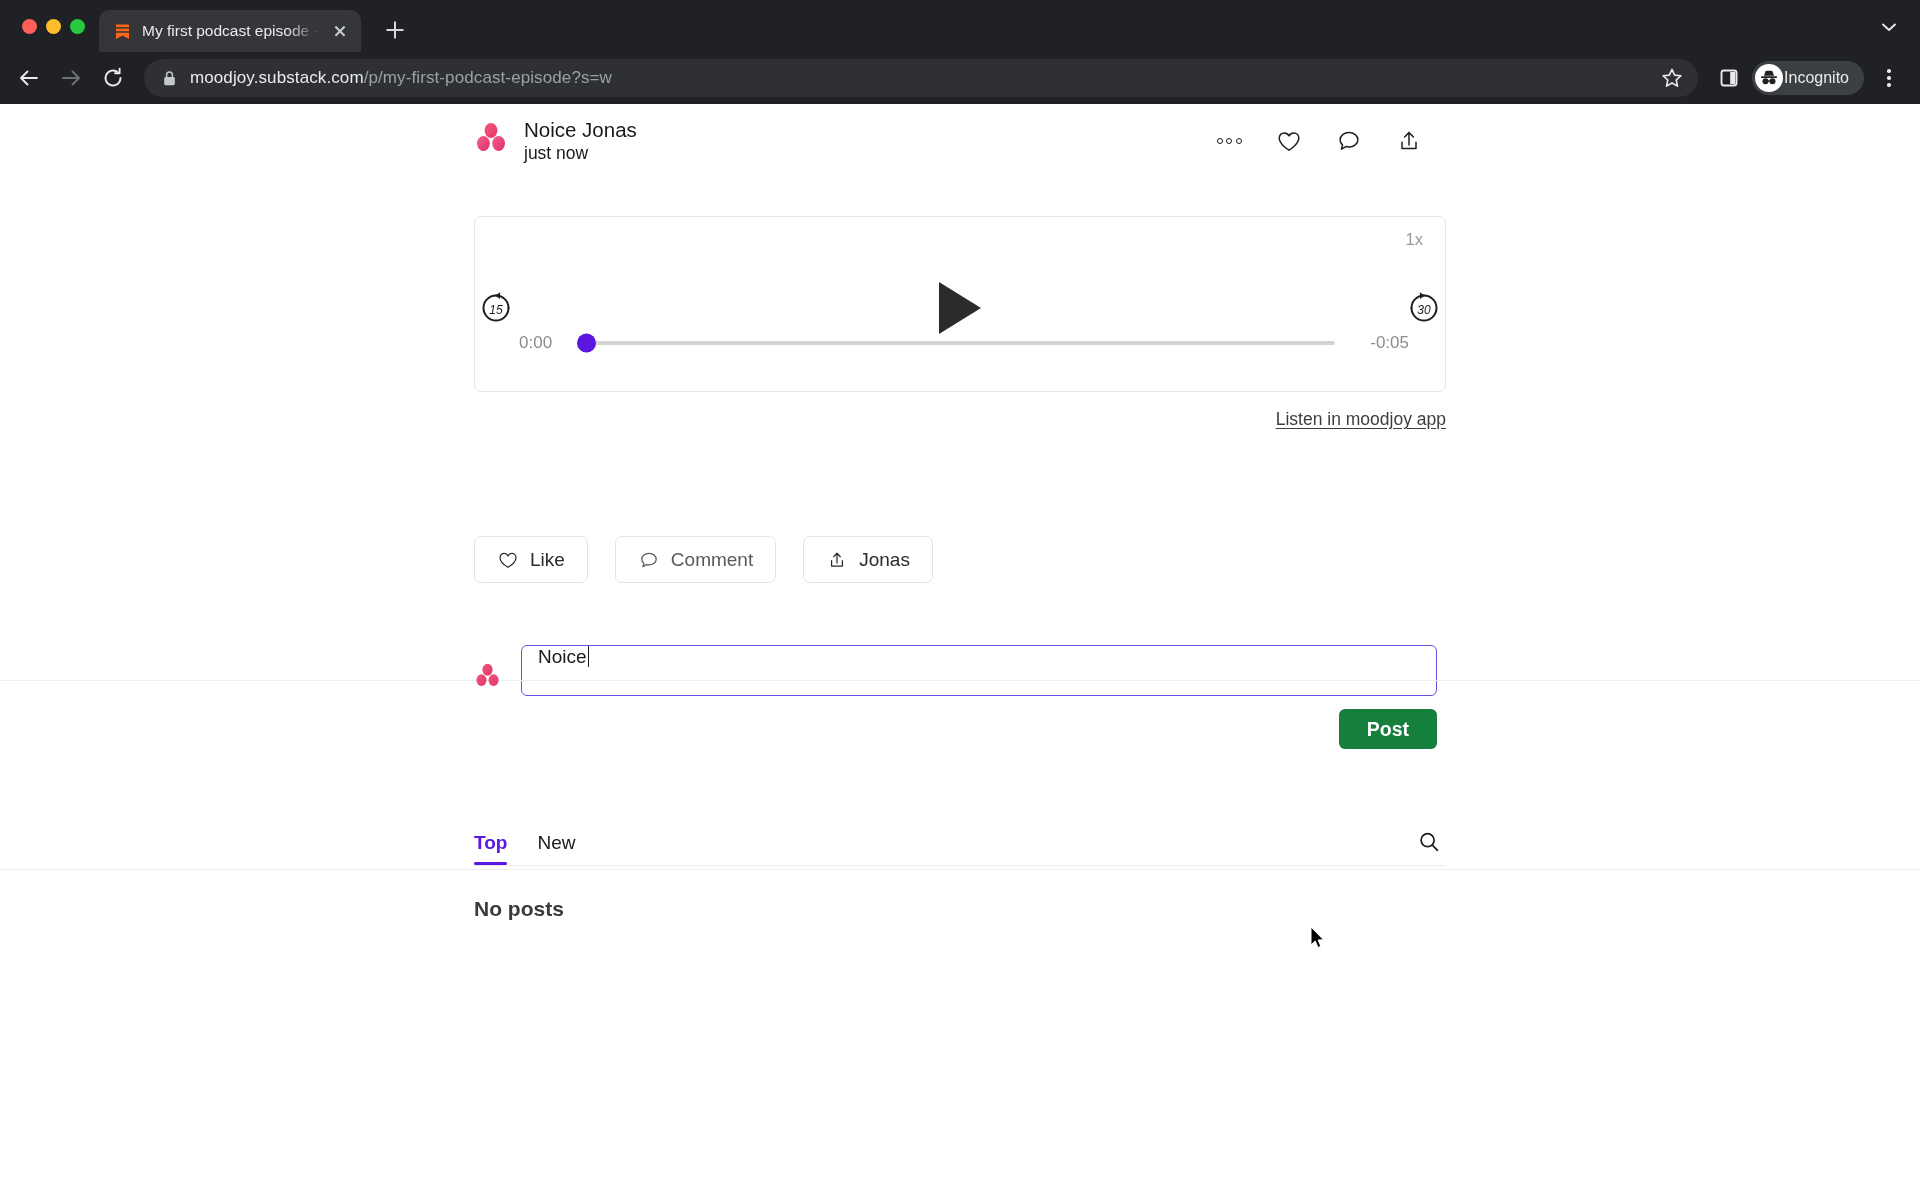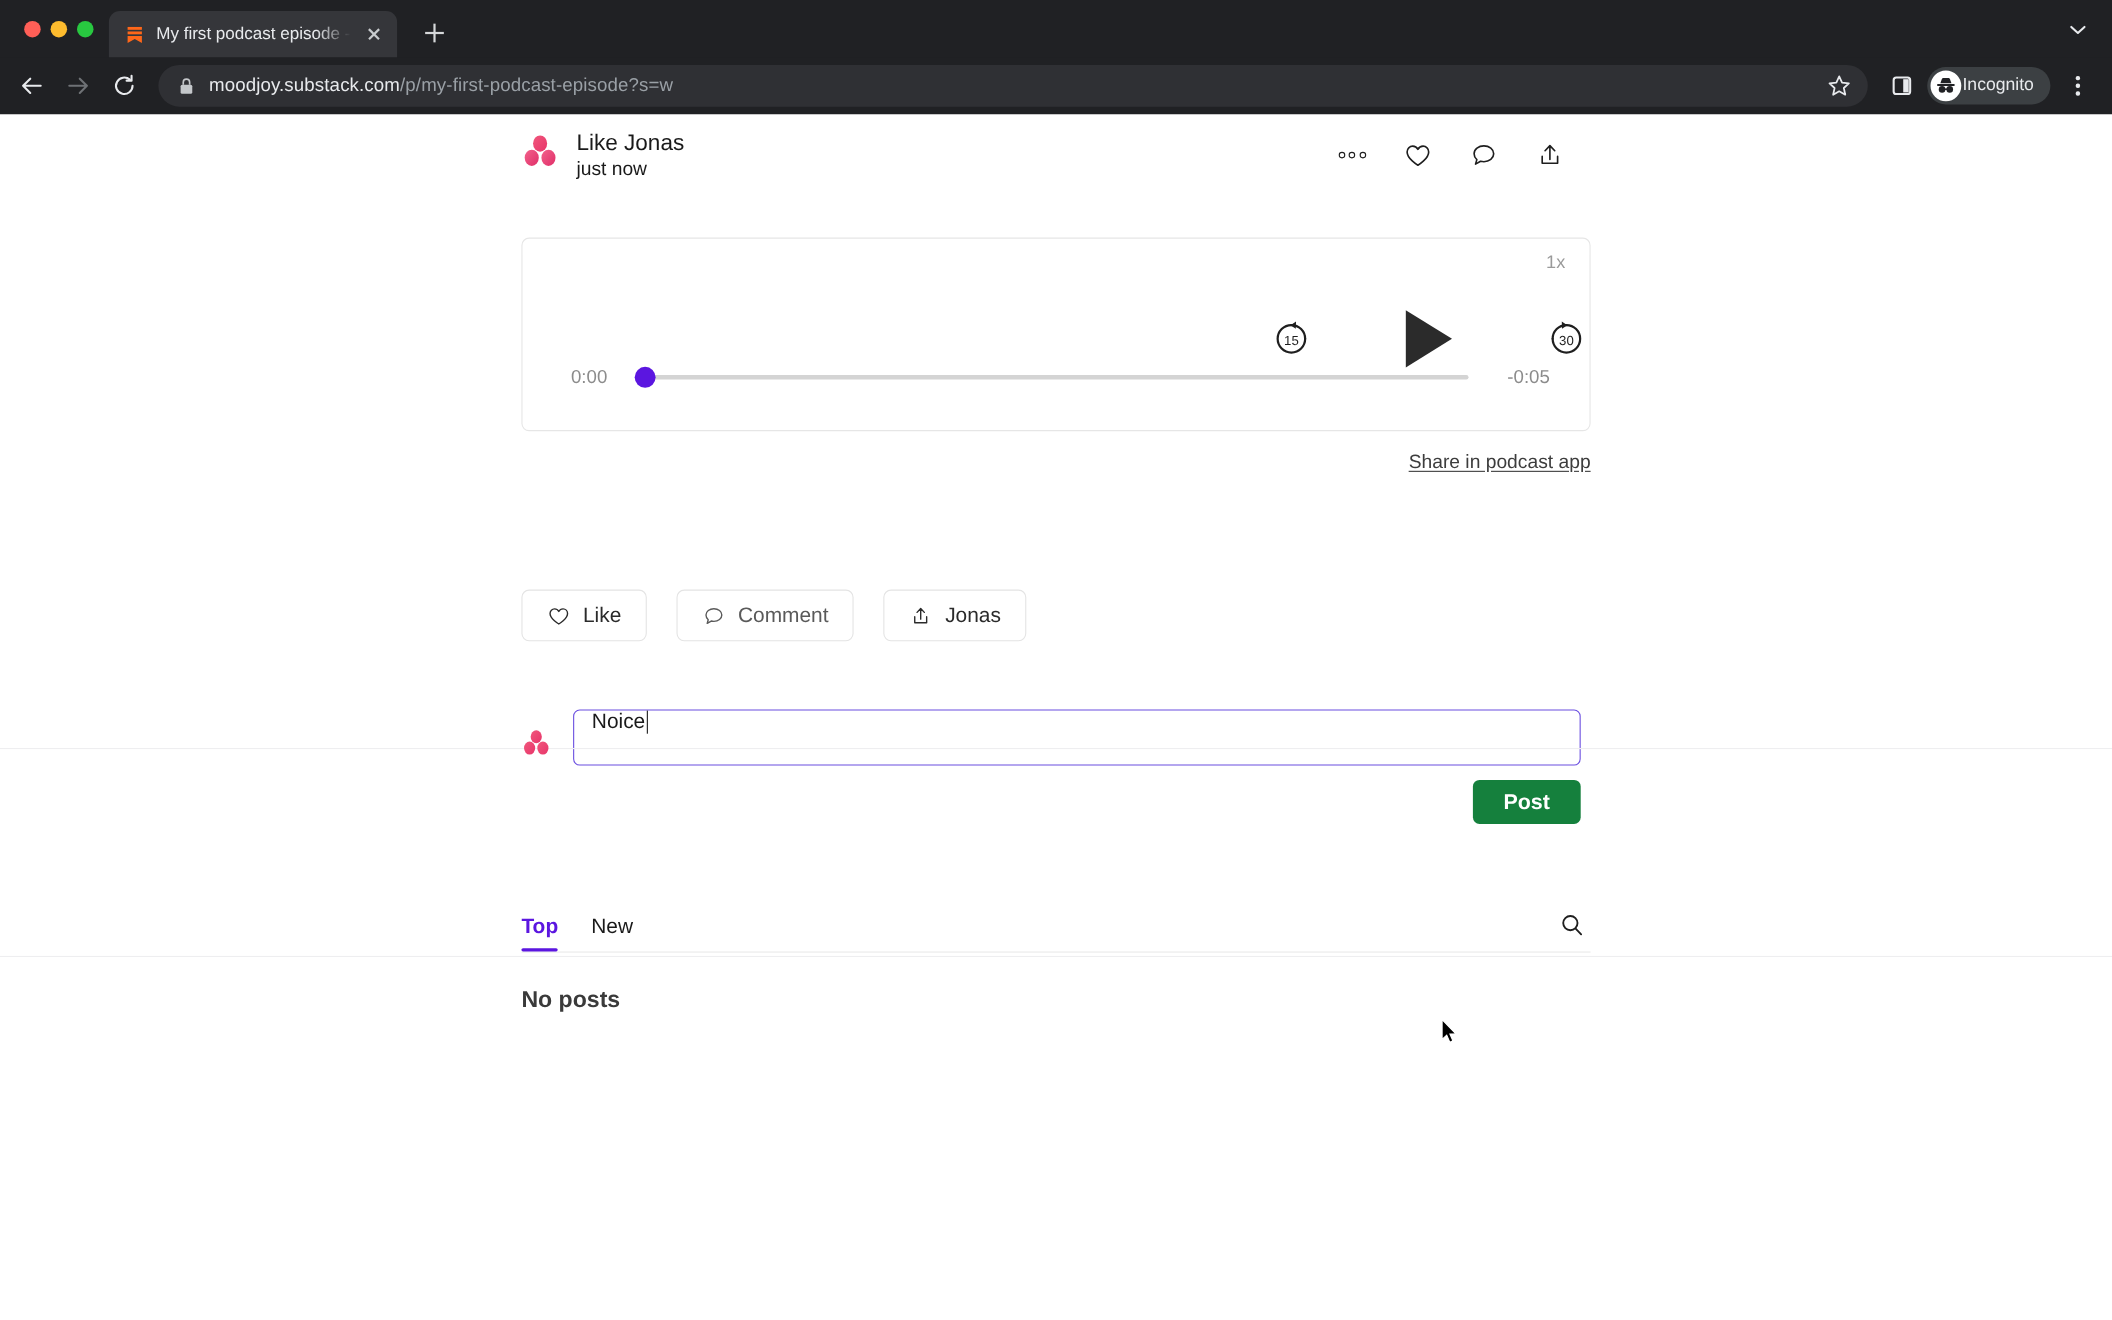--- a/index.html
+++ b/index.html
@@ -255,23 +255,24 @@
   .speed {
     position: absolute;
     top: 13px; right: 22px;
     font-size: 16.5px;
     color: #9a9a9a;
   }
 
   .transport {
     display: flex;
     align-items: center;
-    justify-content: flex-end;
+    justify-content: space-between;
     gap: 75px;
     padding-top: 58px;
+    font-style: italic;
   }
 
   .skip-btn { width: 42px; height: 42px; }
   .play-btn { width: 58px; height: 66px; display: flex; align-items: center; justify-content: center; }
 
   .scrubber-row {
     position: absolute;
     left: 0; right: 0;
     bottom: 38px;
     display: flex;
@@ -573,21 +574,21 @@
               <stop offset="0%" stop-color="#F2628C"></stop>
                 <stop offset="100%" stop-color="#E02E68"></stop>
             </linearGradient>
           </defs>
           <ellipse cx="17" cy="8.5" rx="6.4" ry="7.4" fill="url(#g1)"></ellipse>
           <ellipse cx="9.4" cy="21.5" rx="6.4" ry="7.4" fill="url(#g2)"></ellipse>
           <ellipse cx="24.6" cy="21.5" rx="6.4" ry="7.4" fill="url(#g2)"></ellipse>
         </svg>
       </span>
       <span class="byline-text">
-        <span class="byline-name">Like Jonas</span>
+        <span class="byline-name">Noice Jonas</span>
         <span class="byline-time">just now</span>
       </span>
 
       <span class="byline-actions">
         <span class="byline-icon">
           <span class="dots3">
               <i></i>
               <i></i>
               <i></i>
             </span>
@@ -643,21 +644,21 @@
       <div class="scrubber-row">
         <span class="time-cur">0:00</span>
         <span class="scrub-track">
           <span class="scrub-thumb"></span>
         </span>
         <span class="time-rem">-0:05</span>
       </div>
     </div>
 
     <div class="podcast-link-row">
-      <a class="podcast-link" href="#">Share in podcast app</a>
+      <a class="podcast-link" href="#">Listen in moodjoy app</a>
     </div>
 
     <div class="engage-row">
       <button class="engage-btn">
         <span style="display:flex;">
           <svg width="22" height="22" viewBox="0 0 26 26">
             <path d="M13 21.6 C13 21.6 3.6 16.1 3.6 10.2 C3.6 7.4 5.8 5.3 8.4 5.3 C10.4 5.3 12.15 6.45 13 8.1 C13.85 6.45 15.6 5.3 17.6 5.3 C20.2 5.3 22.4 7.4 22.4 10.2 C22.4 16.1 13 21.6 13 21.6 Z" stroke="#2b2b2b" stroke-width="1.5" fill="none" stroke-linejoin="round"></path>
           </svg>
         </span>
         <span>Like</span>

